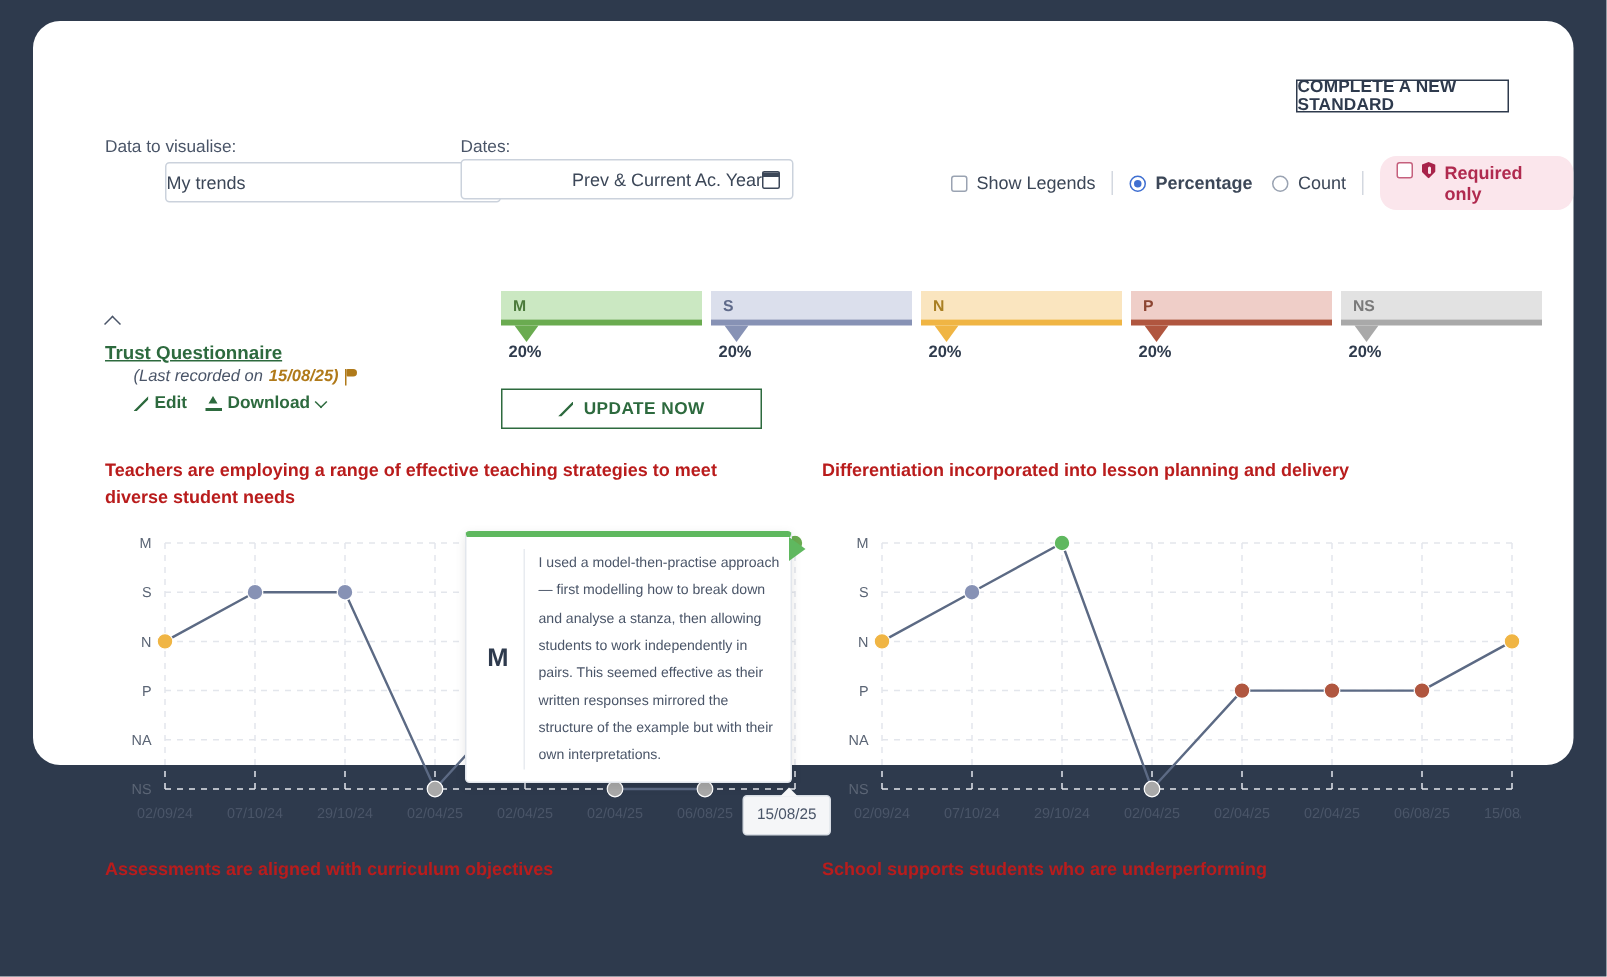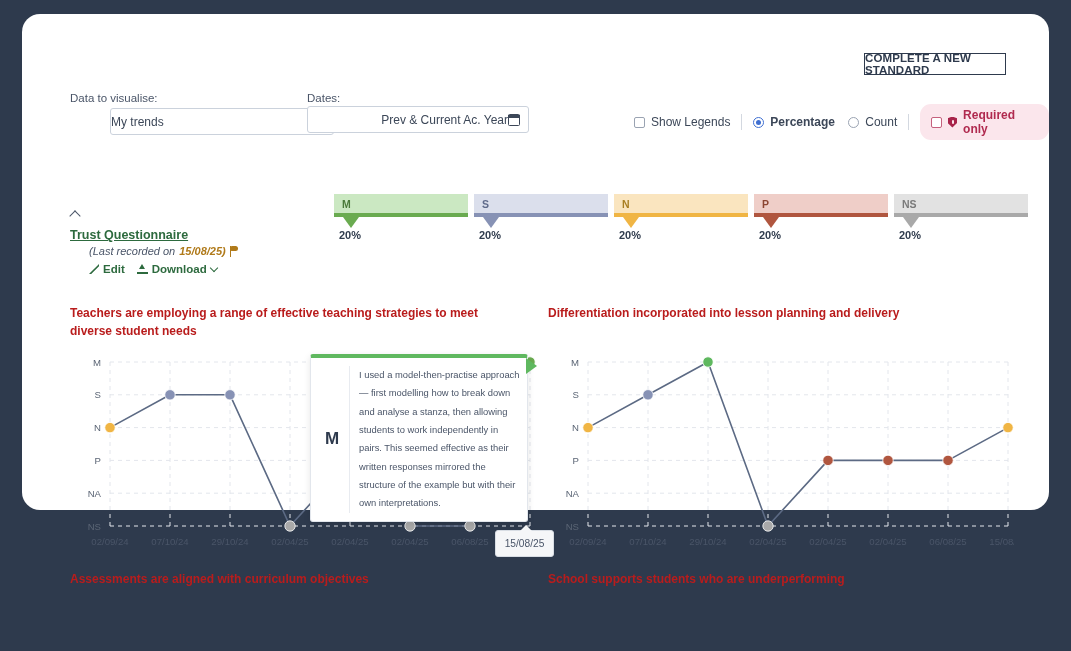--- a/index.html
+++ b/index.html
@@ -173,21 +173,20 @@
     height: 16px;
     background: #d3d8e0;
     margin: 0 11px;
   }
   .bold { font-weight: bold; }
   .req-pill {
     background: #fbe6ec;
     border-radius: 11px;
     padding: 4px 11px;
     display: flex;
-    align-items: center;
     gap: 6px;
     color: #b02a4f;
     font-weight: bold;
     font-size: 12px;
     cursor: pointer;
   }
 
   
   .shield {
     display: inline-block;
@@ -601,20 +600,24 @@
           <div class="pct">20%</div>
         </div>
         <div class="seg">
           <div class="bar" style="background:#e2e2e2;color:#7a7a7a">NS</div>
           <div class="under" style="background:#a9a9a9"></div>
           <div class="arrow" style="border-top-color:#a9a9a9"></div>
           <div class="pct">20%</div>
         </div>
       </div>
 
+  <div class="update-btn">
+    <span class="pencil"></span>
+    <span>UPDATE NOW</span>
+  </div>
 
   <div class="chart-title" id="ct-left">Teachers are employing a range of effective teaching strategies to meet diverse student needs</div>
   <div class="chart-title" id="ct-right">Differentiation incorporated into lesson planning and delivery</div>
 
   <div class="chart-wrap" id="cw-left">
     <svg id="svg-left" width="466" height="215">
           <line x1="40" y1="18" x2="460" y2="18" stroke="#e3e6ec" stroke-width="1" stroke-dasharray="4 4"></line>
           <text x="31" y="21.5" text-anchor="end" class="axis-lbl">M</text>
           <line x1="40" y1="50.8" x2="460" y2="50.8" stroke="#e3e6ec" stroke-width="1" stroke-dasharray="4 4"></line>
           <text x="31" y="54.3" text-anchor="end" class="axis-lbl">S</text>

